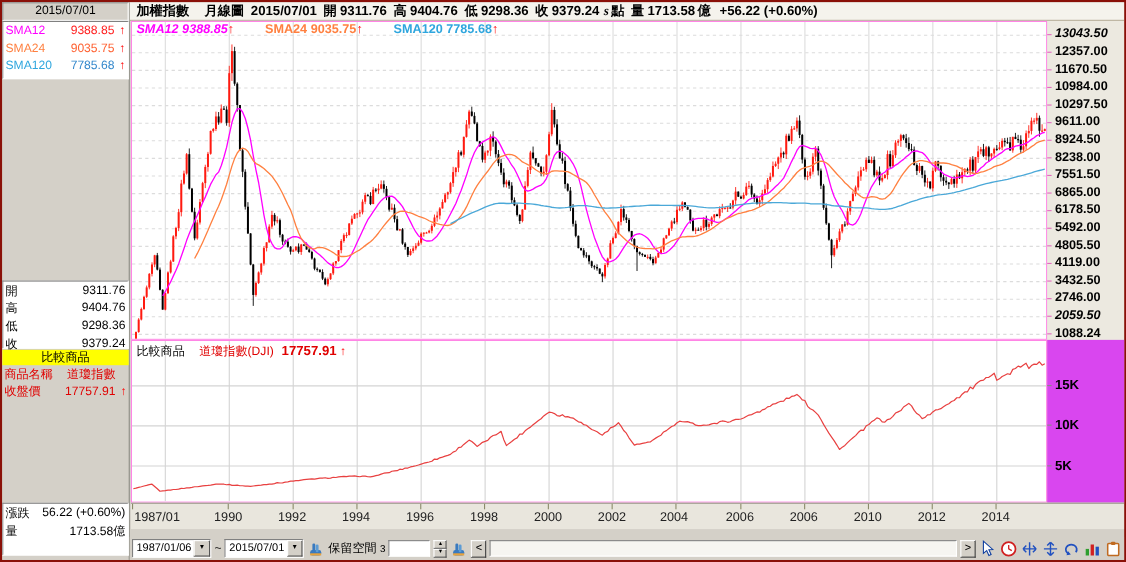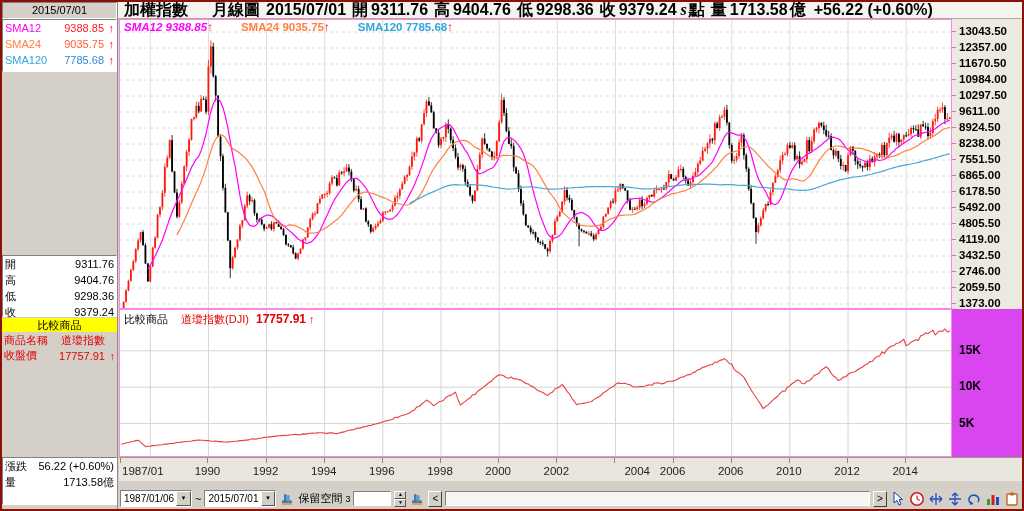--- a/index.html
+++ b/index.html
@@ -12,21 +12,21 @@
   #ohlc-panel{top:253px;height:62px;}
   #change-panel{top:455px;height:48px;}
   .srow{display:flex;align-items:center;height:16px;font-size:11px;padding:0 2px;}
   .srow .lab{flex:0 0 auto;}
   .srow .val{flex:1;text-align:right;}
   .srow .arr{flex:0 0 10px;text-align:right;color:#ff0000;font-weight:bold;}
   .cmp-head{position:absolute;left:0;top:316px;width:115px;height:14px;background:#ffff00;text-align:center;font-size:11px;line-height:14px;color:#000;}
   #cmp-rows{position:absolute;left:0;top:331px;width:115px;}
   #cmp-rows .srow{color:#e00000;height:15px;}
   
-  .hdr{position:absolute;left:116px;top:0;width:904px;height:17px;background:#f5f3ed;border-bottom:1px solid #b4aa96;box-sizing:border-box;display:flex;align-items:center;font-size:16px;font-weight:bold;color:#000;white-space:nowrap;overflow:hidden;}
+  .hdr{position:absolute;left:116px;top:0;width:904px;height:17px;background:#f5f3ed;border-bottom:1px solid #b4aa96;box-sizing:border-box;display:flex;align-items:center;font-size:12px;font-weight:bold;color:#000;white-space:nowrap;overflow:hidden;}
   .hdr span{margin-left:6px;}
   .hdr .flagS{font-family:"Liberation Serif",serif;font-style:italic;font-weight:bold;margin-left:4px;}
   
   .chart-frame{position:absolute;left:117px;top:17px;width:833px;height:290px;background:#fff;border:1px solid #ff85e5;box-sizing:border-box;overflow:hidden;}
   .legend{position:absolute;left:4px;top:1px;font-size:11.5px;font-weight:bold;white-space:nowrap;}
   .legend .litem{margin-right:28px;}
   .legend .arr{color:#ff0000;}
   .comp-frame{position:absolute;left:117px;top:307px;width:833px;height:148px;background:#fff;border:1px solid #ff85e5;box-sizing:border-box;overflow:hidden;}
   .comp-head{position:absolute;left:4px;top:2px;font-size:11px;white-space:nowrap;}
   .comp-head .t{color:#000;}
@@ -123,21 +123,21 @@
         </div>
         <div class="srow">
           <span class="lab">量</span>
           <span class="val">1713.58億</span>
         </div>
       </div>
   </div>
 
   <div class="hdr">
     <span>加權指數</span>
-    <span style="margin-left:24px;">月線圖</span>
+    <span style="margin-left:14px;">月線圖</span>
     <span>2015/07/01</span>
     <span>開</span>
       <span style="margin-left:3px;">9311.76</span>
     <span>高</span>
       <span style="margin-left:3px;">9404.76</span>
     <span>低</span>
       <span style="margin-left:3px;">9298.36</span>
     <span>收</span>
       <span style="margin-left:3px;">9379.24</span>
     <span class="flagS">s</span>
@@ -868,21 +868,21 @@
         <rect x="826.4658892128281" y="98.71230881281865" width="1.8" height="1" fill="#ff1a10"></rect>
         <line x1="829.7886297376093" y1="96.80675892206845" x2="829.7886297376093" y2="99.28658412235978" stroke="#ff1a10" stroke-width="0.8"></line>
         <rect x="828.8886297376093" y="97.40154406409323" width="1.8" height="1.5727312454479119" fill="#ff1a10"></rect>
         <polyline points="27.9,248.9 30.3,245.2 32.7,240.7 35.1,236.3 37.6,230.8 40.0,225.6 42.4,219.9 44.8,213.0 47.2,206.1 49.7,198.5 52.1,192.3 54.5,186.4 56.9,181.0 59.4,175.7 61.8,170.3 64.2,164.4 66.6,159.2 69.0,153.5 71.5,147.4 73.9,143.2 76.3,138.9 78.7,136.5 81.2,130.5 83.6,122.7 86.0,114.0 88.4,102.7 90.9,91.2 93.3,83.7 95.7,79.0 98.1,78.7 100.5,81.8 103.0,87.7 105.4,96.6 107.8,107.3 110.2,121.4 112.7,134.6 115.1,145.9 117.5,160.3 119.9,175.3 122.3,187.3 124.8,196.5 127.2,201.4 129.6,205.1 132.0,206.2 134.5,206.3 136.9,204.5 139.3,200.5 141.7,197.7 144.2,196.2 146.6,195.2 149.0,195.1 151.4,195.8 153.8,197.1 156.3,199.5 158.7,201.6 161.1,204.0 163.5,205.8 166.0,207.9 168.4,210.0 170.8,211.9 173.2,214.0 175.6,216.5 178.1,219.0 180.5,220.6 182.9,222.1 185.3,223.2 187.8,223.3 190.2,222.4 192.6,220.7 195.0,218.1 197.5,214.6 199.9,210.6 202.3,205.7 204.7,200.3 207.1,195.2 209.6,189.8 212.0,184.6 214.4,179.7 216.8,176.2 219.3,172.3 221.7,168.9 224.1,165.4 226.5,162.4 228.9,160.2 231.4,158.9 233.8,158.6 236.2,158.3 238.6,159.6 241.1,162.2 243.5,164.8 245.9,167.8 248.3,172.1 250.8,177.0 253.2,181.7 255.6,186.6 258.0,190.9 260.4,194.3 262.9,196.2 265.3,198.1 267.7,199.1 270.1,199.1 272.6,198.8 275.0,196.9 277.4,194.5 279.8,191.0 282.2,187.3 284.7,183.2 287.1,179.1 289.5,174.6 291.9,169.9 294.4,165.0 296.8,158.9 299.2,153.2 301.6,146.4 304.1,139.4 306.5,131.5 308.9,124.5 311.3,118.6 313.7,114.5 316.2,111.0 318.6,109.2 321.0,107.8 323.4,106.5 325.9,105.3 328.3,104.3 330.7,105.6 333.1,108.5 335.5,113.1 338.0,118.3 340.4,122.7 342.8,126.1 345.2,130.2 347.7,133.6 350.1,138.4 352.5,143.7 354.9,149.2 357.4,152.6 359.8,153.8 362.2,153.0 364.6,151.9 367.0,150.3 369.5,149.2 371.9,148.2 374.3,146.1 376.7,142.3 379.2,136.2 381.6,127.8 384.0,121.3 386.4,118.2 388.8,117.3 391.3,117.9 393.7,119.9 396.1,122.0 398.5,125.1 401.0,128.9 403.4,133.8 405.8,140.8 408.2,149.6 410.7,160.6 413.1,170.5 415.5,179.4 417.9,187.6 420.3,195.6 422.8,202.0 425.2,208.3 427.6,213.5 430.0,216.6 432.5,218.3 434.9,217.9 437.3,217.0 439.7,215.4 442.2,212.8 444.6,208.9 447.0,205.2 449.4,201.6 451.8,198.7 454.3,196.1 456.7,193.8 459.1,192.9 461.5,192.5 464.0,193.4 466.4,194.8 468.8,196.6 471.2,199.4 473.6,203.5 476.1,206.6 478.5,209.1 480.9,210.5 483.3,210.4 485.8,209.6 488.2,207.8 490.6,205.4 493.0,202.9 495.5,199.3 497.9,195.7 500.3,191.4 502.7,187.1 505.1,183.5 507.6,181.0 510.0,179.6 512.4,178.9 514.8,178.5 517.3,178.5 519.7,178.3 522.1,178.7 524.5,179.8 526.9,180.4 529.4,181.4 531.8,182.1 534.2,182.0 536.6,181.1 539.1,179.3 541.5,177.7 543.9,176.0 546.3,173.9 548.8,171.8 551.2,169.5 553.6,167.5 556.0,165.8 558.4,163.7 560.9,161.4 563.3,160.3 565.7,159.6 568.1,159.3 570.6,158.8 573.0,157.7 575.4,156.8 577.8,156.0 580.2,154.4 582.7,152.0 585.1,149.6 587.5,147.4 589.9,144.9 592.4,141.9 594.8,137.1 597.2,132.3 599.6,126.9 602.1,122.0 604.5,116.8 606.9,113.3 609.3,112.1 611.7,112.9 614.2,113.8 616.6,114.9 619.0,115.2 621.4,114.7 623.9,117.4 626.3,120.8 628.7,126.7 631.1,134.0 633.5,143.0 636.0,152.1 638.4,158.8 640.8,163.6 643.2,167.8 645.7,171.8 648.1,176.9 650.5,181.7 652.9,184.0 655.4,184.6 657.8,183.1 660.2,179.5 662.6,174.3 665.0,167.8 667.5,161.1 669.9,155.2 672.3,149.8 674.7,146.1 677.2,142.1 679.6,139.7 682.0,138.0 684.4,136.6 686.8,134.0 689.3,133.3 691.7,132.1 694.1,130.1 696.5,128.7 699.0,126.6 701.4,124.9 703.8,122.5 706.2,120.8 708.7,118.4 711.1,117.5 713.5,117.1 715.9,118.0 718.3,118.7 720.8,120.8 723.2,123.7 725.6,127.3 728.0,130.0 730.5,131.7 732.9,133.5 735.3,135.6 737.7,138.0 740.1,139.3 742.6,140.3 745.0,141.3 747.4,142.0 749.8,141.4 752.3,141.1 754.7,139.9 757.1,139.8 759.5,140.5 762.0,140.0 764.4,139.5 766.8,137.7 769.2,135.4 771.6,132.7 774.1,130.9 776.5,128.2 778.9,126.8 781.3,124.9 783.8,123.2 786.2,121.6 788.6,119.9 791.0,118.5 793.4,116.3 795.9,115.2 798.3,115.1 800.7,114.2 803.1,112.9 805.6,112.3 808.0,111.8 810.4,111.3 812.8,110.1 815.3,108.7 817.7,106.7 820.1,105.2 822.5,103.3 824.9,102.4 827.4,100.9 829.8,100.4" fill="none" stroke="#ff00ff" stroke-width="1.2" stroke-linejoin="round"></polyline>
         <polyline points="56.9,215.0 59.4,210.4 61.8,205.5 64.2,200.4 66.6,195.0 69.0,189.6 71.5,183.6 73.9,178.1 76.3,172.5 78.7,167.5 81.2,161.4 83.6,154.6 86.0,147.5 88.4,139.2 90.9,130.8 93.3,124.0 95.7,119.1 98.1,116.1 100.5,114.6 103.0,115.5 105.4,117.7 107.8,121.9 110.2,126.0 112.7,128.7 115.1,129.9 117.5,131.5 119.9,133.2 122.3,135.5 124.8,137.7 127.2,140.1 129.6,143.5 132.0,146.9 134.5,151.4 136.9,155.9 139.3,161.0 141.7,166.2 144.2,171.0 146.6,177.8 149.0,185.2 151.4,191.5 153.8,196.8 156.3,200.4 158.7,203.4 161.1,205.1 163.5,206.0 166.0,206.2 168.4,205.2 170.8,204.8 173.2,205.1 175.6,205.8 178.1,207.0 180.5,208.2 182.9,209.6 185.3,211.4 187.8,212.4 190.2,213.2 192.6,213.2 195.0,213.0 197.5,212.3 199.9,211.2 202.3,209.8 204.7,208.4 207.1,207.1 209.6,205.2 212.0,203.3 214.4,201.5 216.8,199.7 219.3,197.4 221.7,194.8 224.1,191.8 226.5,188.5 228.9,185.4 231.4,182.3 233.8,179.5 236.2,176.7 238.6,174.7 241.1,173.4 243.5,172.2 245.9,172.0 248.3,172.2 250.8,173.0 253.2,173.6 255.6,174.5 258.0,175.5 260.4,176.6 262.9,177.4 265.3,178.2 267.7,179.3 270.1,180.7 272.6,181.8 275.0,182.3 277.4,183.3 279.8,184.0 282.2,184.5 284.7,184.9 287.1,185.0 289.5,184.5 291.9,183.1 294.4,181.5 296.8,179.0 299.2,176.1 301.6,172.6 304.1,168.1 306.5,163.0 308.9,157.7 311.3,152.9 313.7,148.8 316.2,145.1 318.6,141.9 321.0,138.8 323.4,135.7 325.9,132.1 328.3,128.7 330.7,126.0 333.1,124.0 335.5,122.3 338.0,121.4 340.4,120.6 342.8,120.3 345.2,120.6 347.7,121.4 350.1,123.1 352.5,125.1 354.9,127.2 357.4,128.4 359.8,129.7 362.2,130.7 364.6,132.5 367.0,134.3 369.5,135.9 371.9,137.2 374.3,138.1 376.7,138.0 379.2,137.3 381.6,135.7 384.0,135.3 386.4,135.4 388.8,135.5 391.3,135.5 393.7,135.9 396.1,136.1 398.5,137.1 401.0,138.6 403.4,139.9 405.8,141.6 408.2,142.9 410.7,144.2 413.1,145.9 415.5,148.8 417.9,152.4 420.3,156.8 422.8,160.9 425.2,165.1 427.6,169.3 430.0,172.8 432.5,176.0 434.9,179.4 437.3,183.3 439.7,188.0 442.2,191.7 444.6,194.1 447.0,196.4 449.4,198.6 451.8,200.4 454.3,202.2 456.7,203.7 459.1,204.7 461.5,205.4 464.0,205.7 466.4,205.9 468.8,206.0 471.2,206.1 473.6,206.2 476.1,205.9 478.5,205.3 480.9,204.6 483.3,203.3 485.8,201.7 488.2,200.3 490.6,198.9 493.0,198.1 495.5,197.1 497.9,196.1 500.3,195.4 502.7,195.3 505.1,195.0 507.6,195.0 510.0,195.0 512.4,194.7 514.8,194.1 517.3,193.1 519.7,191.9 522.1,190.8 524.5,189.5 526.9,188.1 529.4,186.4 531.8,184.6 534.2,182.7 536.6,181.1 539.1,179.5 541.5,178.3 543.9,177.3 546.3,176.2 548.8,175.1 551.2,174.1 553.6,173.7 556.0,173.1 558.4,172.5 560.9,171.7 563.3,171.2 565.7,170.3 568.1,169.3 570.6,168.2 573.0,166.8 575.4,165.4 577.8,163.9 580.2,162.0 582.7,159.8 585.1,157.7 587.5,155.6 589.9,153.2 592.4,151.1 594.8,148.3 597.2,145.8 599.6,142.8 602.1,139.8 604.5,136.8 606.9,134.7 609.3,133.2 611.7,132.4 614.2,131.7 616.6,131.1 619.0,130.0 621.4,128.3 623.9,127.2 626.3,126.5 628.7,126.8 631.1,128.0 633.5,129.9 636.0,132.7 638.4,135.4 640.8,138.2 643.2,140.8 645.7,143.3 648.1,146.1 650.5,148.2 652.9,150.7 655.4,152.7 657.8,154.9 660.2,156.7 662.6,158.6 665.0,159.9 667.5,159.9 669.9,159.4 672.3,158.8 674.7,158.9 677.2,159.5 679.6,160.7 682.0,161.0 684.4,160.6 686.8,158.6 689.3,156.4 691.7,153.2 694.1,148.9 696.5,144.9 699.0,140.9 701.4,137.4 703.8,134.3 706.2,131.4 708.7,129.1 711.1,127.7 713.5,126.9 715.9,126.0 718.3,126.0 720.8,126.4 723.2,126.9 725.6,128.0 728.0,128.3 730.5,128.3 732.9,128.0 735.3,128.2 737.7,128.2 740.1,128.4 742.6,128.7 745.0,129.7 747.4,130.3 749.8,131.1 752.3,132.4 754.7,133.6 757.1,134.9 759.5,136.1 762.0,136.7 764.4,137.5 766.8,137.8 769.2,137.3 771.6,136.5 774.1,136.1 776.5,135.1 778.9,134.1 781.3,133.0 783.8,131.5 786.2,130.7 788.6,130.2 791.0,129.2 793.4,127.9 795.9,126.4 798.3,125.2 800.7,123.4 803.1,121.9 805.6,120.3 808.0,119.3 810.4,118.1 812.8,116.6 815.3,115.2 817.7,113.3 820.1,111.8 822.5,109.8 824.9,108.8 827.4,108.0 829.8,107.3" fill="none" stroke="#ff8040" stroke-width="1.2" stroke-linejoin="round"></polyline>
         <polyline points="289.5,183.3 291.9,182.1 294.4,180.8 296.8,179.5 299.2,178.4 301.6,177.2 304.1,175.9 306.5,174.7 308.9,173.6 311.3,172.6 313.7,171.6 316.2,170.5 318.6,169.4 321.0,168.3 323.4,167.4 325.9,166.4 328.3,165.7 330.7,165.2 333.1,164.8 335.5,164.7 338.0,164.8 340.4,165.0 342.8,165.0 345.2,164.9 347.7,164.6 350.1,164.6 352.5,164.7 354.9,164.9 357.4,165.1 359.8,165.2 362.2,165.4 364.6,165.6 367.0,165.9 369.5,166.3 371.9,166.8 374.3,167.2 376.7,167.5 379.2,167.9 381.6,168.4 384.0,168.7 386.4,169.0 388.8,169.1 391.3,169.0 393.7,168.8 396.1,168.5 398.5,168.0 401.0,167.5 403.4,167.1 405.8,167.0 408.2,166.9 410.7,166.9 413.1,167.0 415.5,167.3 417.9,167.7 420.3,168.0 422.8,168.4 425.2,168.7 427.6,168.9 430.0,169.1 432.5,169.2 434.9,169.1 437.3,169.0 439.7,168.9 442.2,168.7 444.6,168.5 447.0,168.2 449.4,168.0 451.8,167.9 454.3,167.7 456.7,167.5 459.1,167.4 461.5,167.3 464.0,167.1 466.4,166.9 468.8,166.7 471.2,166.6 473.6,166.6 476.1,166.6 478.5,166.6 480.9,166.7 483.3,166.7 485.8,166.7 488.2,166.7 490.6,166.7 493.0,166.8 495.5,166.8 497.9,166.7 500.3,166.8 502.7,166.8 505.1,166.9 507.6,167.1 510.0,167.4 512.4,167.7 514.8,168.0 517.3,168.3 519.7,168.6 522.1,168.8 524.5,168.9 526.9,169.0 529.4,168.9 531.8,168.8 534.2,168.7 536.6,168.4 539.1,168.1 541.5,167.7 543.9,167.4 546.3,167.1 548.8,166.6 551.2,166.3 553.6,166.0 556.0,165.7 558.4,165.4 560.9,165.1 563.3,164.8 565.7,164.7 568.1,164.6 570.6,164.5 573.0,164.5 575.4,164.4 577.8,164.3 580.2,164.3 582.7,164.2 585.1,164.2 587.5,164.2 589.9,164.2 592.4,164.4 594.8,164.4 597.2,164.7 599.6,164.8 602.1,164.8 604.5,164.6 606.9,164.6 609.3,164.6 611.7,164.7 614.2,164.9 616.6,165.2 619.0,165.3 621.4,165.3 623.9,165.3 626.3,165.4 628.7,165.6 631.1,165.9 633.5,166.3 636.0,166.8 638.4,167.1 640.8,167.3 643.2,167.3 645.7,167.5 648.1,167.8 650.5,168.1 652.9,168.4 655.4,168.7 657.8,168.9 660.2,169.0 662.6,168.9 665.0,168.9 667.5,169.0 669.9,169.2 672.3,169.6 674.7,169.9 677.2,170.1 679.6,170.3 682.0,170.4 684.4,170.4 686.8,170.1 689.3,169.8 691.7,169.3 694.1,168.6 696.5,167.7 699.0,166.9 701.4,166.0 703.8,165.1 706.2,164.3 708.7,163.4 711.1,162.6 713.5,161.9 715.9,161.1 718.3,160.3 720.8,159.7 723.2,159.1 725.6,158.7 728.0,158.2 730.5,157.6 732.9,157.2 735.3,157.0 737.7,156.7 740.1,156.4 742.6,156.0 745.0,155.6 747.4,155.1 749.8,154.5 752.3,154.0 754.7,153.3 757.1,152.7 759.5,152.0 762.0,151.3 764.4,150.6 766.8,149.8 769.2,149.0 771.6,148.3 774.1,147.6 776.5,147.0 778.9,146.4 781.3,145.9 783.8,145.4 786.2,144.9 788.6,144.4 791.0,144.0 793.4,143.5 795.9,143.0 798.3,142.4 800.7,141.7 803.1,141.0 805.6,140.4 808.0,139.8 810.4,139.2 812.8,138.5 815.3,137.8 817.7,137.1 820.1,136.3 822.5,135.6 824.9,135.0 827.4,134.4 829.8,133.8" fill="none" stroke="#4aa8d8" stroke-width="1.2" stroke-linejoin="round"></polyline>
       </svg>
     <div class="legend" id="main-legend"><span class="litem"><span style="color: rgb(255, 0, 255); font-style: italic;">SMA12 9388.85</span><span class="arr">↑</span></span><span class="litem"><span style="color: rgb(255, 128, 64);">SMA24 9035.75</span><span class="arr">↑</span></span><span class="litem"><span style="color: rgb(47, 166, 222);">SMA120 7785.68</span><span class="arr">↑</span></span></div>
   </div>
   <div class="price-axis" id="price-axis">
-      <div class="ylab" style="top: 7px;">13043.50</div>
+      <div class="ylab" style="top: 7px; font-style: italic;">13043.50</div>
       <div class="ytick" style="top: 12px;"></div>
       <div class="ylab" style="top: 23px;">12357.00</div>
       <div class="ytick" style="top: 28px;"></div>
       <div class="ylab" style="top: 39px;">11670.50</div>
       <div class="ytick" style="top: 44px;"></div>
       <div class="ylab" style="top: 55px;">10984.00</div>
       <div class="ytick" style="top: 60px;"></div>
       <div class="ylab" style="top: 71px;">10297.50</div>
       <div class="ytick" style="top: 76px;"></div>
       <div class="ylab" style="top: 87px;">9611.00</div>
@@ -900,23 +900,23 @@
       <div class="ylab" style="top: 183px;">5492.00</div>
       <div class="ytick" style="top: 188px;"></div>
       <div class="ylab" style="top: 199px;">4805.50</div>
       <div class="ytick" style="top: 204px;"></div>
       <div class="ylab" style="top: 215px;">4119.00</div>
       <div class="ytick" style="top: 220px;"></div>
       <div class="ylab" style="top: 231px;">3432.50</div>
       <div class="ytick" style="top: 236px;"></div>
       <div class="ylab" style="top: 247px;">2746.00</div>
       <div class="ytick" style="top: 252px;"></div>
-      <div class="ylab" style="top: 263px;">2059.50</div>
+      <div class="ylab" style="top: 263px; font-style: italic;">2059.50</div>
       <div class="ytick" style="top: 268px;"></div>
-      <div class="ylab" style="top: 279px;">1373.00</div>
+      <div class="ylab" style="top: 279px;">1088.24</div>
       <div class="ytick" style="top: 284px;"></div>
     </div>
 
   <div class="comp-frame">
     <svg id="comp-svg" width="831" height="146">
         <line x1="0" y1="113.6" x2="831" y2="113.6" stroke="#d4d4d4" stroke-width="1"></line>
         <line x1="0" y1="77.2" x2="831" y2="77.2" stroke="#d4d4d4" stroke-width="1"></line>
         <line x1="0" y1="40.8" x2="831" y2="40.8" stroke="#d4d4d4" stroke-width="1"></line>
         <line x1="30.284256559766764" y1="0" x2="30.284256559766764" y2="146" stroke="#d4d4d4" stroke-width="1"></line>
         <line x1="88.43002915451895" y1="0" x2="88.43002915451895" y2="146" stroke="#d4d4d4" stroke-width="1"></line>
@@ -960,21 +960,21 @@
       <div class="xlab" style="left: 186.722px; width: 36px; text-align: center;">1994</div>
       <div class="xtick" style="left: 204.722px;"></div>
       <div class="xlab" style="left: 244.867px; width: 36px; text-align: center;">1996</div>
       <div class="xtick" style="left: 262.867px;"></div>
       <div class="xlab" style="left: 303.013px; width: 36px; text-align: center;">1998</div>
       <div class="xtick" style="left: 321.013px;"></div>
       <div class="xlab" style="left: 361.159px; width: 36px; text-align: center;">2000</div>
       <div class="xtick" style="left: 379.159px;"></div>
       <div class="xlab" style="left: 419.305px; width: 36px; text-align: center;">2002</div>
       <div class="xtick" style="left: 437.305px;"></div>
-      <div class="xlab" style="left: 495px; width: 36px; text-align: right;">2004</div>
+      <div class="xlab" style="left: 481px; width: 36px; text-align: left;">2004</div>
       <div class="xtick" style="left: 495.45px;"></div>
       <div class="xlab" style="left: 535.596px; width: 36px; text-align: center;">2006</div>
       <div class="xtick" style="left: 553.596px;"></div>
       <div class="xlab" style="left: 593.742px; width: 36px; text-align: center;">2006</div>
       <div class="xtick" style="left: 611.742px;"></div>
       <div class="xlab" style="left: 651.888px; width: 36px; text-align: center;">2010</div>
       <div class="xtick" style="left: 669.888px;"></div>
       <div class="xlab" style="left: 710.034px; width: 36px; text-align: center;">2012</div>
       <div class="xtick" style="left: 728.034px;"></div>
       <div class="xlab" style="left: 768.179px; width: 36px; text-align: center;">2014</div>

